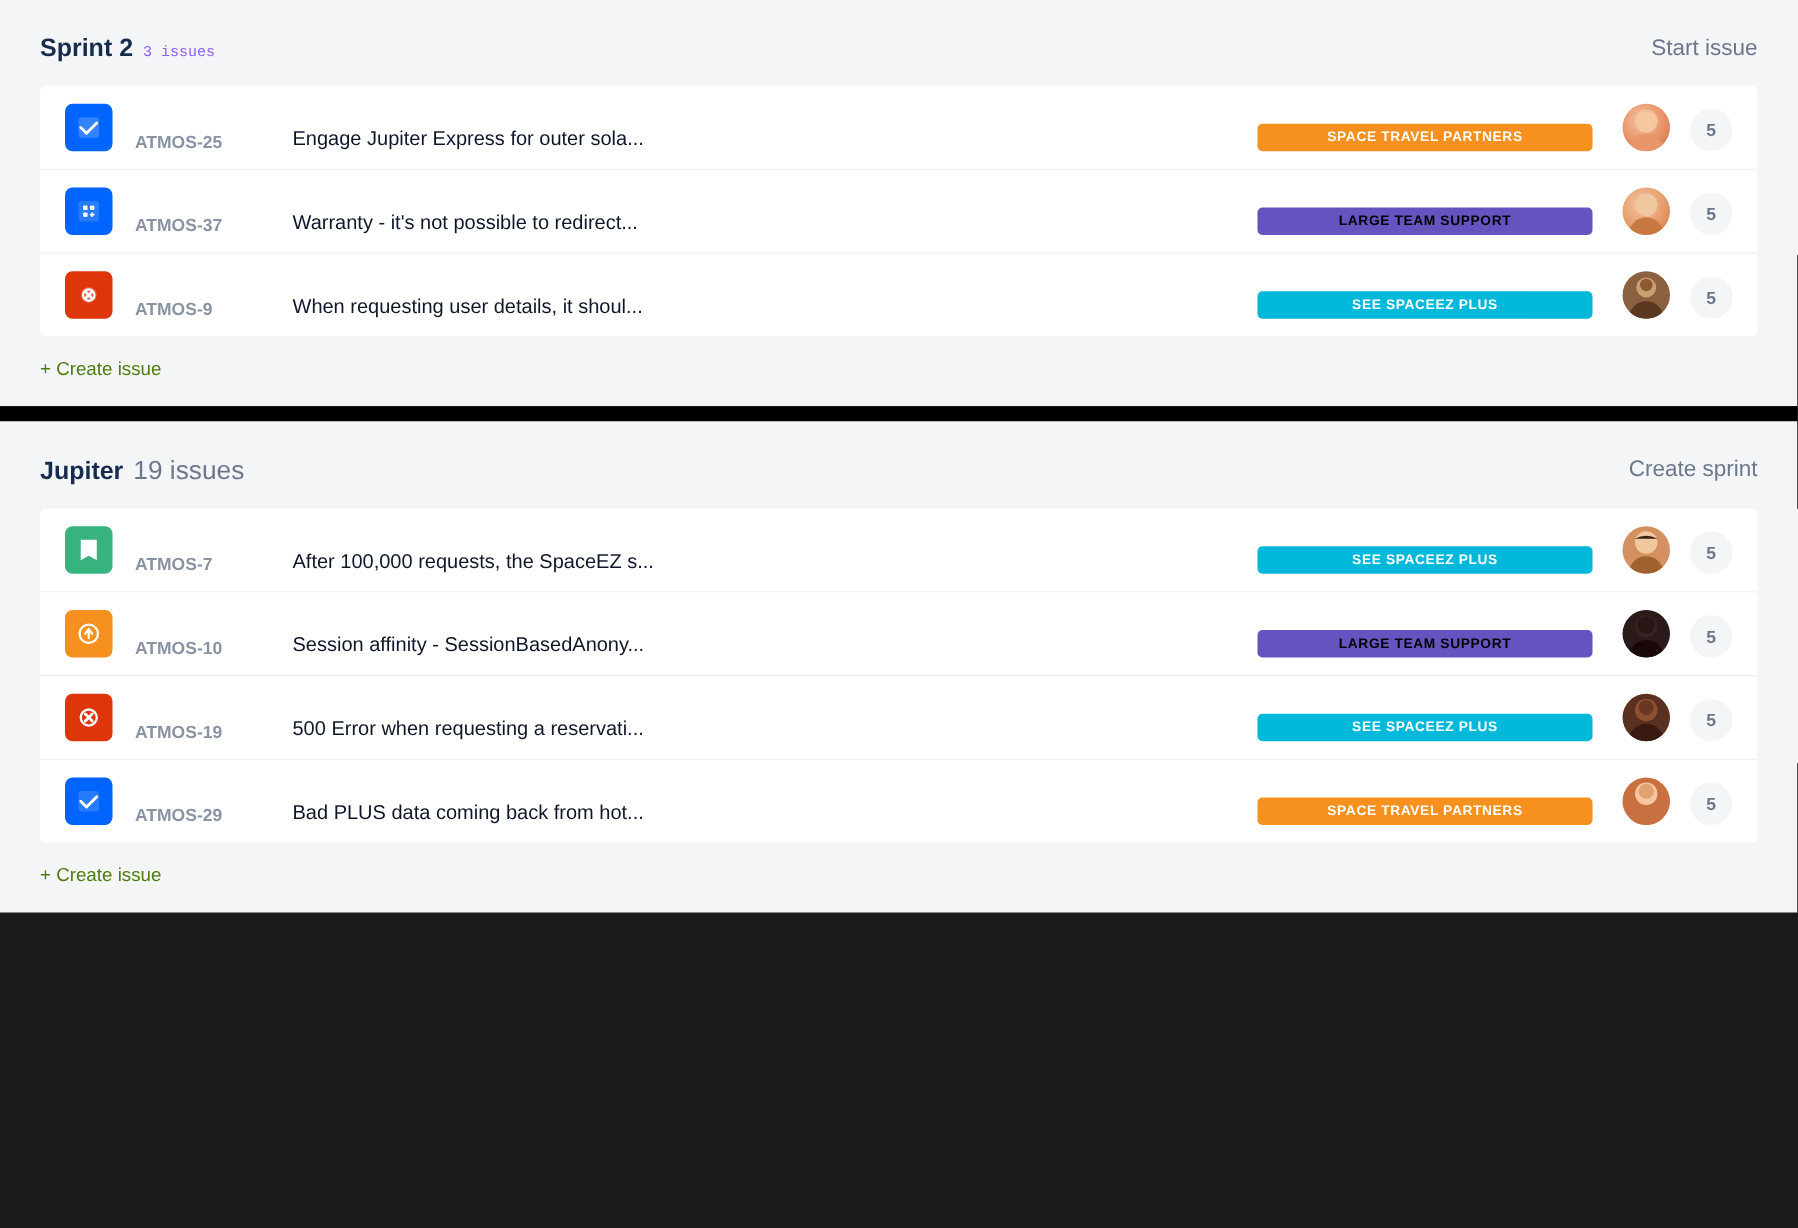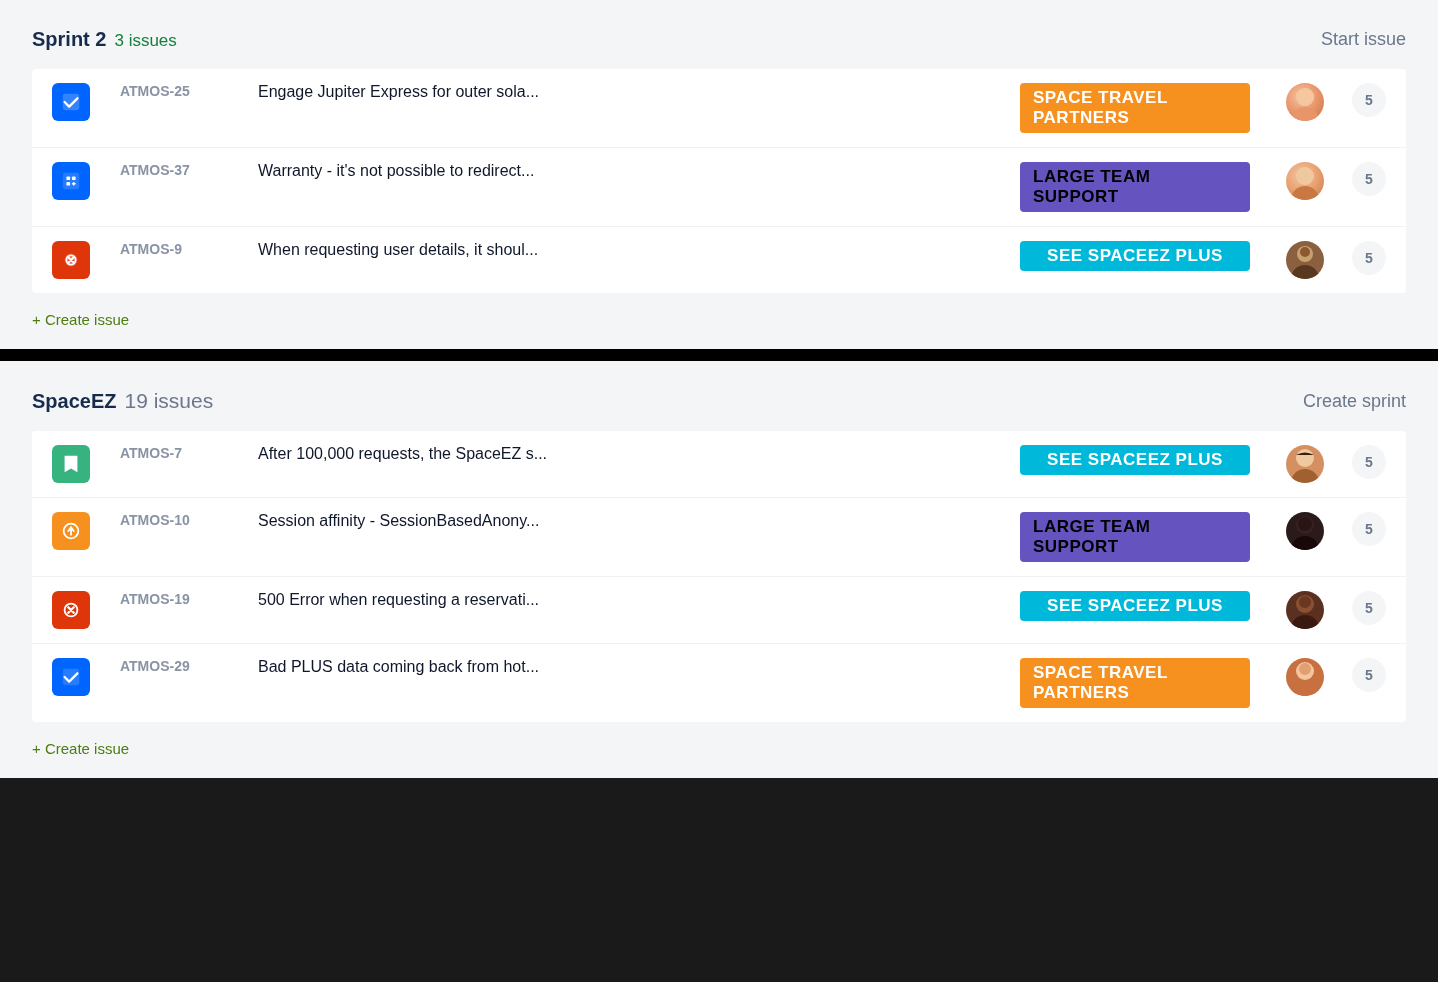--- a/index.html
+++ b/index.html
@@ -12,45 +12,45 @@
     }
 
     .panel {
       background: #f4f5f7;
       padding: 28px 32px 20px 32px;
     }
 
     .panel-header {
       display: flex;
       justify-content: space-between;
-      align-items: center;
+      align-items: flex-start;
       margin-bottom: 18px;
     }
 
     .panel-action {
       font-size: 18px;
       color: #6b778c;
       cursor: pointer;
       background: none;
       border: none;
       font-family: inherit;
     }
 
     .issues-table {
       background: #fff;
       border-radius: 4px;
       overflow: hidden;
     }
 
     .issue-row {
       display: flex;
-      align-items: flex-start;
+      align-items: flex-end;
       padding: 14px 20px;
       border-bottom: 1px solid #f0f1f3;
-      gap: 12px;
+      gap: 0;
     }
 
     .issue-row:last-child {
       border-bottom: none;
     }
 
     .issue-icon {
       width: 38px;
       height: 38px;
       border-radius: 6px;
@@ -90,24 +90,24 @@
       overflow: hidden;
       text-overflow: ellipsis;
       margin-right: 24px;
     }
 
     .label-badge {
       display: inline-flex;
       align-items: center;
       padding: 5px 13px;
       border-radius: 4px;
-      font-size: 17px;
+      font-size: 11px;
       font-weight: 800;
       letter-spacing: 0.5px;
-      width: 230px;
+      width: 268px;
       justify-content: center;
       flex-shrink: 0;
       margin-right: 24px;
     }
 
     .label-space-travel { background: #f6901e; color: #fff; }
     .label-large-team { background: #6554c0; color: #000000; }
     .label-see-spaceez { background: #00b8d9; color: #fff; }
 
     .assignee-avatar {
@@ -160,21 +160,21 @@
     }
 
   </style>
 </head>
 <body>
 
 <div class="panel">
   <div class="panel-header">
     <div style="display:flex;align-items:baseline;gap:8px;">
       <span style="font-size:20px;font-weight:700;color:#172b4d;">Sprint 2</span>
-      <span style="font-size:17px;font-weight:400;color:#15803d;">3 issues</span>
+      <span style="font-size:12px;font-weight:400;color:#8b5cf6;font-family:Liberation Mono, monospace;">3 issues</span>
     </div>
     <button class="panel-action">Start issue</button>
   </div>
 
   <div class="issues-table">
 
     <div class="issue-row">
       <div class="issue-icon icon-done">
         <svg class="icon-svg" viewBox="0 0 24 24" fill="white">
           <rect x="3" y="3" width="18" height="18" rx="3" fill="white" opacity="0.2"></rect>
@@ -242,21 +242,21 @@
   </div>
 
   <button class="create-issue-btn">+ Create issue</button>
 </div>
 
 <div class="divider"></div>
 
 <div class="panel">
   <div class="panel-header">
     <div style="display:flex;align-items:baseline;gap:8px;">
-      <span style="font-size:20px;font-weight:700;color:#172b4d;">SpaceEZ</span>
+      <span style="font-size:20px;font-weight:700;color:#172b4d;">Jupiter</span>
       <span style="font-size:21px;font-weight:400;color:#6b778c;">19 issues</span>
     </div>
     <button class="panel-action">Create sprint</button>
   </div>
 
   <div class="issues-table">
 
     <div class="issue-row">
       <div class="issue-icon icon-story" style="background:#36b37e;">
         <svg class="icon-svg" viewBox="0 0 24 24" fill="white">

